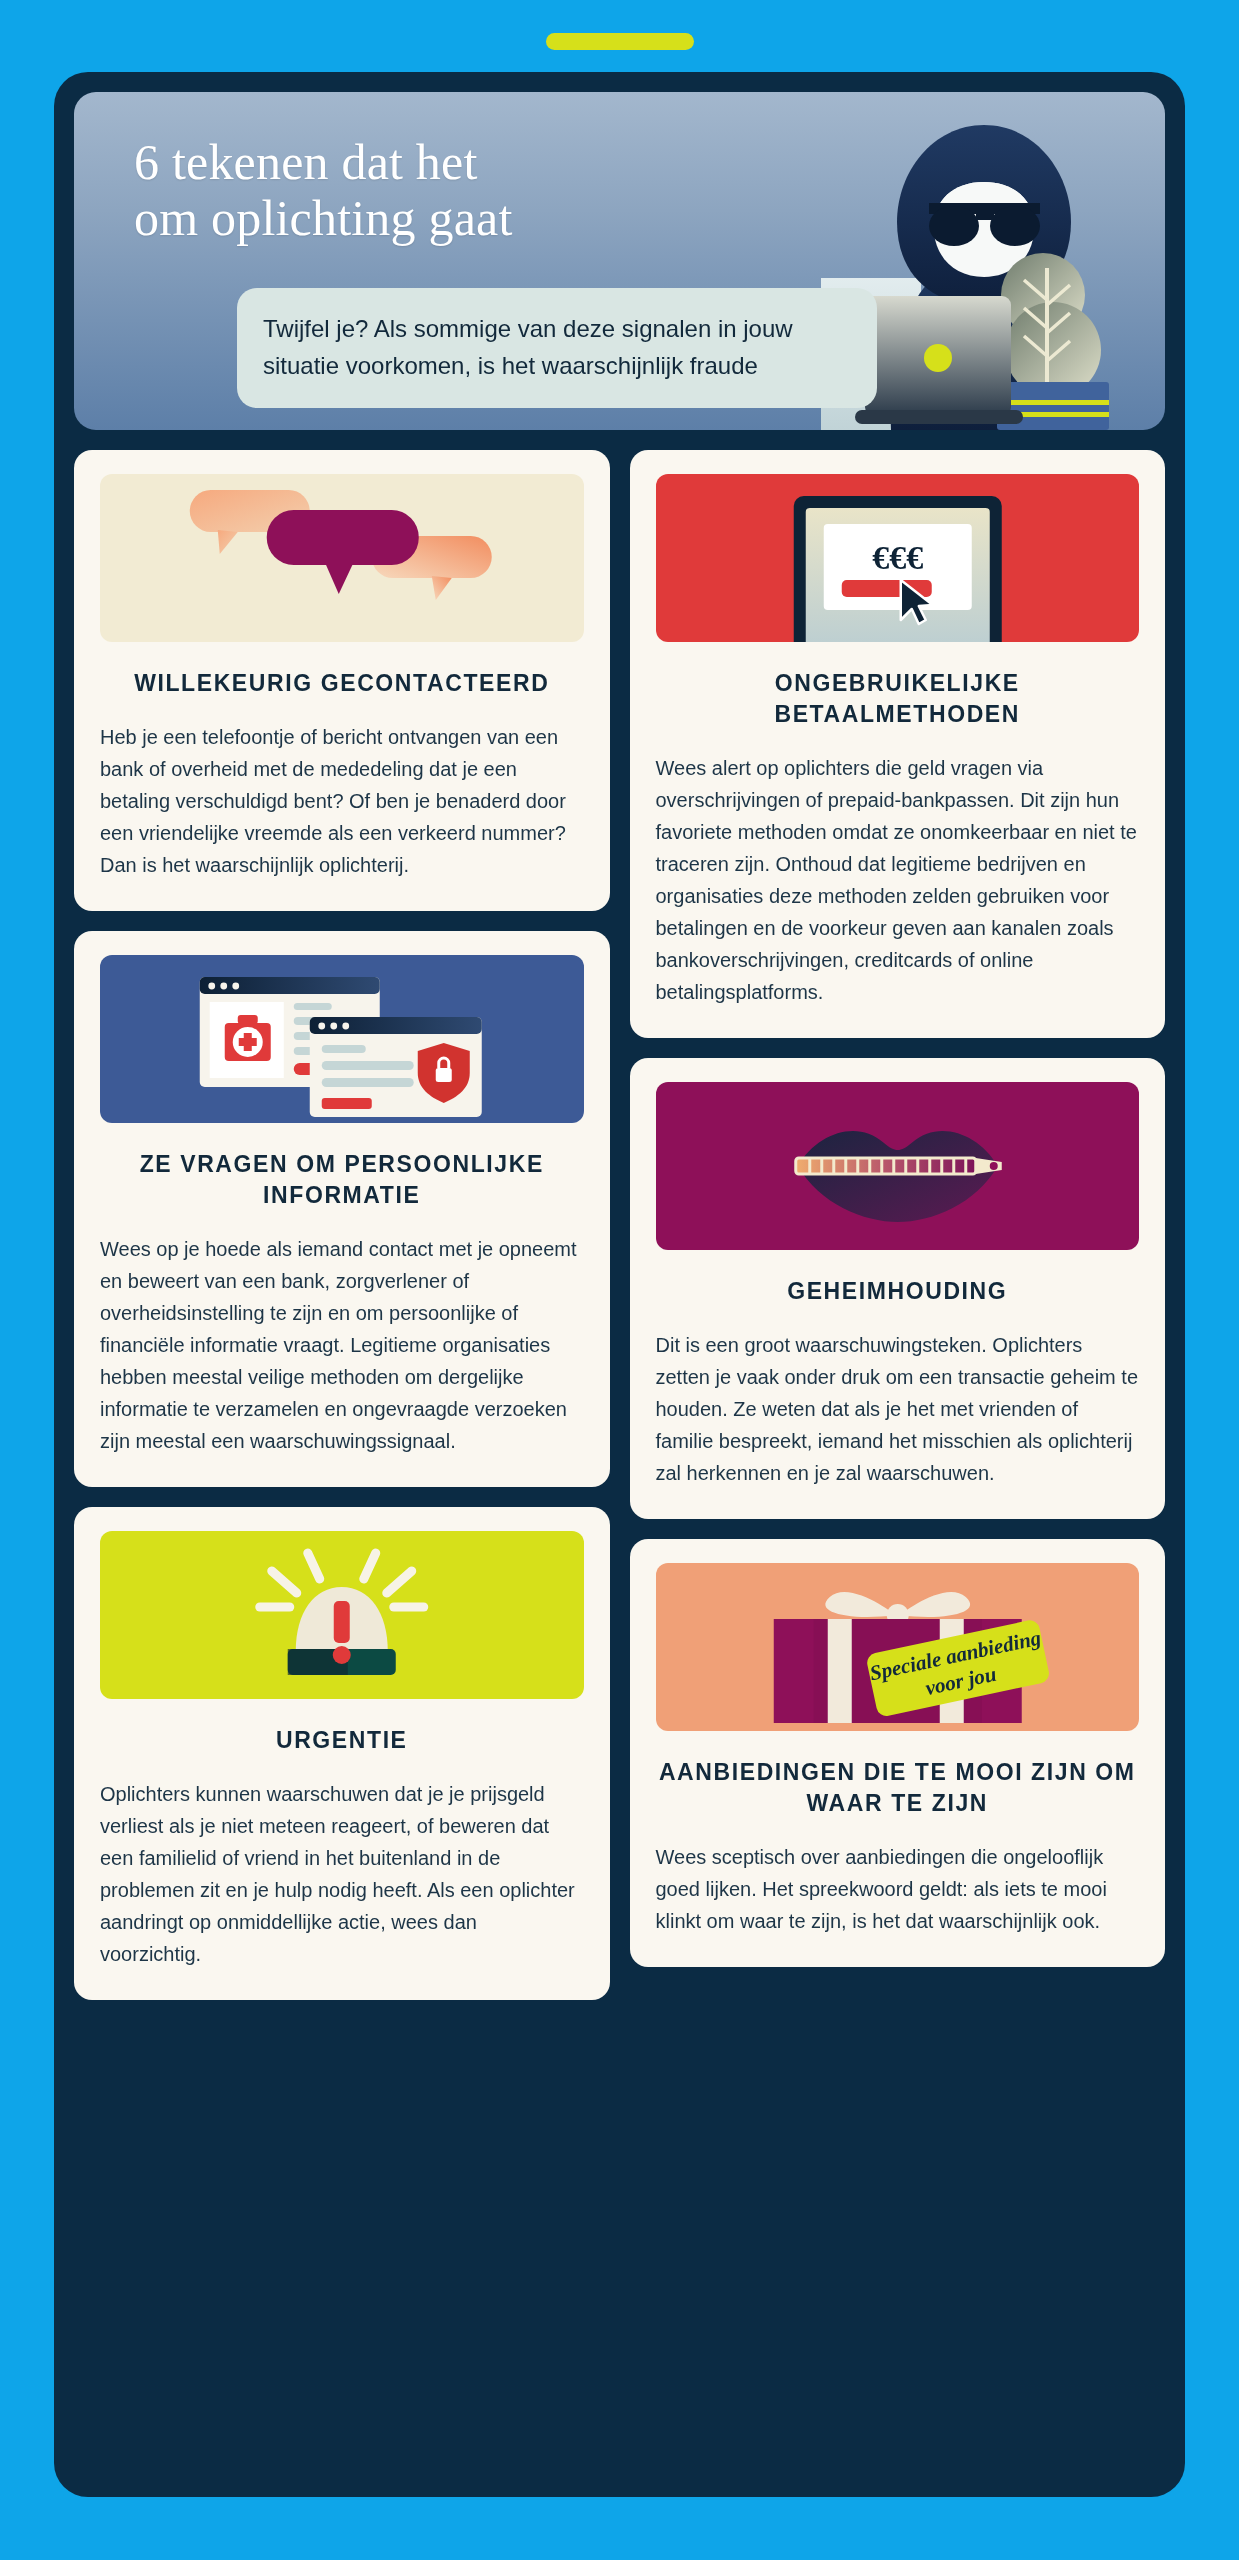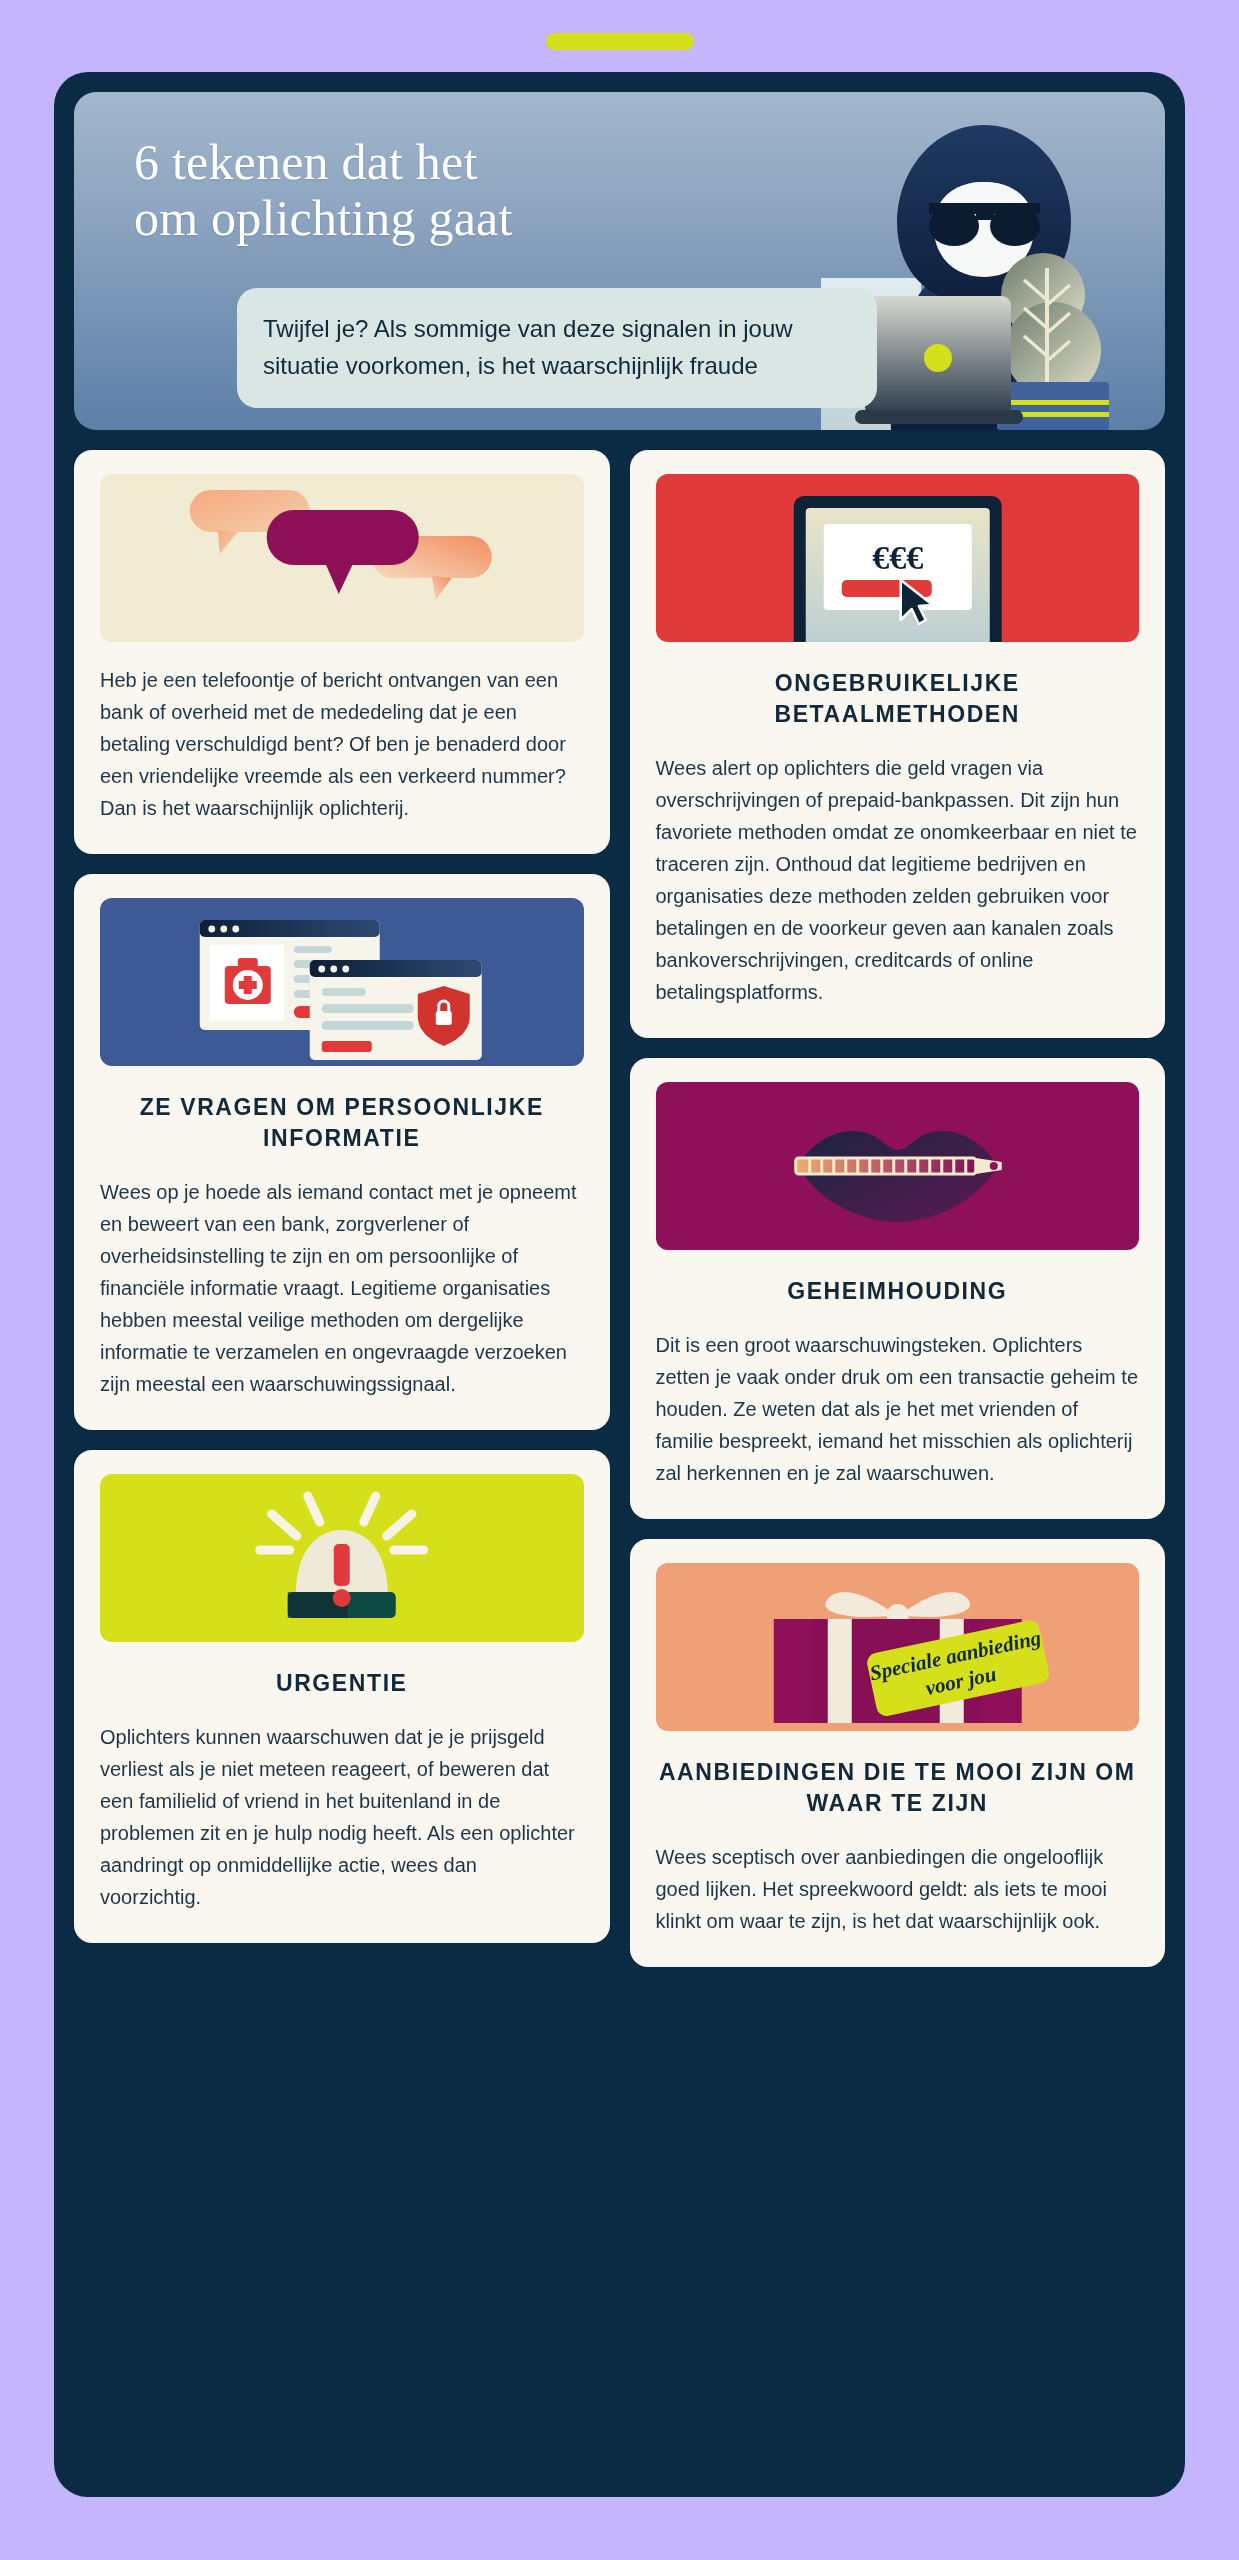--- a/index.html
+++ b/index.html
@@ -8,21 +8,21 @@
     width: 1239px;
     height: 2560px;
     background: #00202f;
     font-family: "Liberation Sans", sans-serif;
   }
 
   .device-frame {
     position: relative;
     width: 1239px;
     height: 2560px;
-    background: #c4b5fd;
+    background: #0ea5e9;
     overflow: hidden;
     padding-left: 48px;
   }
 
   .notch-pill {
     position: absolute;
     top: 33px;
     left: 50%;
     transform: translateX(-50%);
     width: 148px;
@@ -240,20 +240,21 @@
               <g>
                 <rect x="210" y="62" width="120" height="42" rx="21" fill="url(#bub2)"></rect>
                 <path d="M270 102 L274 126 L290 104 Z" fill="url(#bub2)"></path>
               </g>
               <g>
                 <rect x="105" y="36" width="152" height="55" rx="27" fill="#8e1059"></rect>
                 <path d="M163 88 L177 120 L192 88 Z" fill="#8e1059"></path>
               </g>
             </svg>
           </div>
+          <div class="card-title">WILLEKEURIG GECONTACTEERD</div>
           <div class="card-body">Heb je een telefoontje of bericht ontvangen van een bank of overheid met de mededeling dat je een betaling verschuldigd bent? Of ben je benaderd door een vriendelijke vreemde als een verkeerd nummer? Dan is het waarschijnlijk oplichterij.</div>
         </div>
 
         <div class="card">
           <div class="card-art art-browsers">
             <svg viewBox="0 0 360 168" width="100%" height="100%" preserveAspectRatio="xMidYMid meet">
               <defs>
                 <linearGradient id="barG" x1="0" y1="0" x2="1" y2="0">
                   <stop offset="0" stop-color="#0d2035"></stop>
                     <stop offset="1" stop-color="#2f4a72"></stop>

